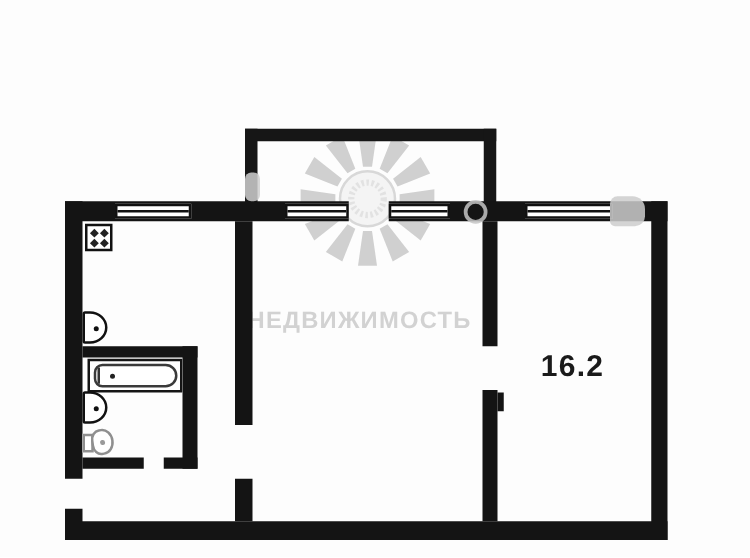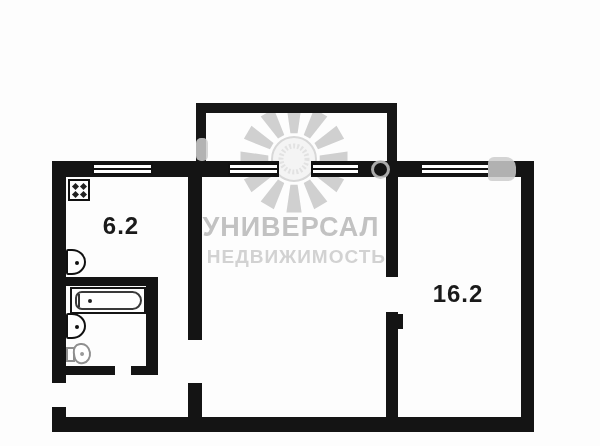--- a/index.html
+++ b/index.html
@@ -22,21 +22,21 @@
   .tub .basin{position:absolute;left:3px;top:2px;right:2px;bottom:2px;border:2px solid #3a3a3a;
               border-radius:8px 11px 11px 8px;}
   .tub .drain{position:absolute;left:16px;top:10px;width:4px;height:4px;border-radius:50%;background:#222;}
   .tub .tap{position:absolute;left:6px;top:5px;width:2px;height:13px;background:#333;}
   .toilet-tank{position:absolute;width:9px;height:15px;border:2px solid #8f8f8f;background:#fff;box-sizing:border-box;}
   .toilet-bowl{position:absolute;width:18px;height:21px;border:2px solid #8f8f8f;background:#fff;
                border-radius:45% 55% 55% 45%;box-sizing:border-box;transform:rotate(-8deg);}
   .toilet-bowl .dot{position:absolute;left:5px;top:7px;width:4px;height:4px;border-radius:50%;background:#9a9a9a;}
   .wm{position:absolute;z-index:5;}
   .wm-text1{color:#c2c2c2;font-size:27px;font-weight:bold;letter-spacing:1px;text-align:center;}
-  .wm-text2{color:#d2d2d2;font-size:19px;font-weight:bold;letter-spacing:1px;text-align:right;}
+  .wm-text2{color:#d2d2d2;font-size:19px;font-weight:bold;letter-spacing:1px;text-align:left;}
   .wm-blob{position:absolute;z-index:30;opacity:.85;}
 </style>
 </head>
 <body>
 
 <div id="canvas">
 
   <div class="wm" style="left:239px;top:104px;">
     <svg width="110" height="110" viewBox="-55 -55 110 110">
       <defs>
@@ -52,21 +52,20 @@
       <use href="#ray" transform="rotate(210)"></use>
       <use href="#ray" transform="rotate(240)"></use>
       <use href="#ray" transform="rotate(270)"></use>
       <use href="#ray" transform="rotate(300)"></use>
       <use href="#ray" transform="rotate(330)"></use>
       <circle cx="0" cy="0" r="22" fill="#f4f4f4" stroke="#d8d8d8" stroke-width="2"></circle>
       <circle cx="0" cy="0" r="13" fill="none" stroke="#e2e2e2" stroke-width="5" stroke-dasharray="2 2"></circle>
     </svg>
   </div>
 
-  <div class="wm wm-text1" style="left:198px;top:212px;width:186px;">УНИВЕРСАЛ</div>
   <div class="wm wm-text2" style="left:198px;top:246px;width:188px;">НЕДВИЖИМОСТЬ</div>
 
   <div class="wm-blob" style="left:196px;top:138px;width:12px;height:23px;background:#cfcfcf;border-radius:5px;"></div>
   <div class="wm-blob" style="left:488px;top:157px;width:28px;height:24px;background:#cdcdcd;border-radius:6px 10px 8px 4px;"></div>
   <div class="wm-blob" style="left:371px;top:160px;width:19px;height:19px;border:3px solid #c4c4c4;border-radius:50%;box-sizing:border-box;"></div>
 
   <div class="thinwall" style="left:196px;top:103px;width:201px;height:10px;"></div>
   <div class="thinwall" style="left:196px;top:103px;width:10px;height:60px;"></div>
   <div class="thinwall" style="left:387px;top:103px;width:10px;height:60px;"></div>
 
@@ -122,16 +121,15 @@
     <div class="dot"></div>
   </div>
 
   <div class="fixture" style="left:66px;top:342px;width:26px;height:24px;">
     <div class="toilet-tank" style="left:0;top:5px;"></div>
     <div class="toilet-bowl" style="left:7px;top:1px;">
         <div class="dot"></div>
       </div>
   </div>
 
-  <div class="room-label" style="left:86px;top:212px;width:70px;font-size:24px;">6.2</div>
   <div class="room-label" style="left:417px;top:280px;width:82px;font-size:24px;">16.2</div>
 
 </div>
 
 </body></html>

